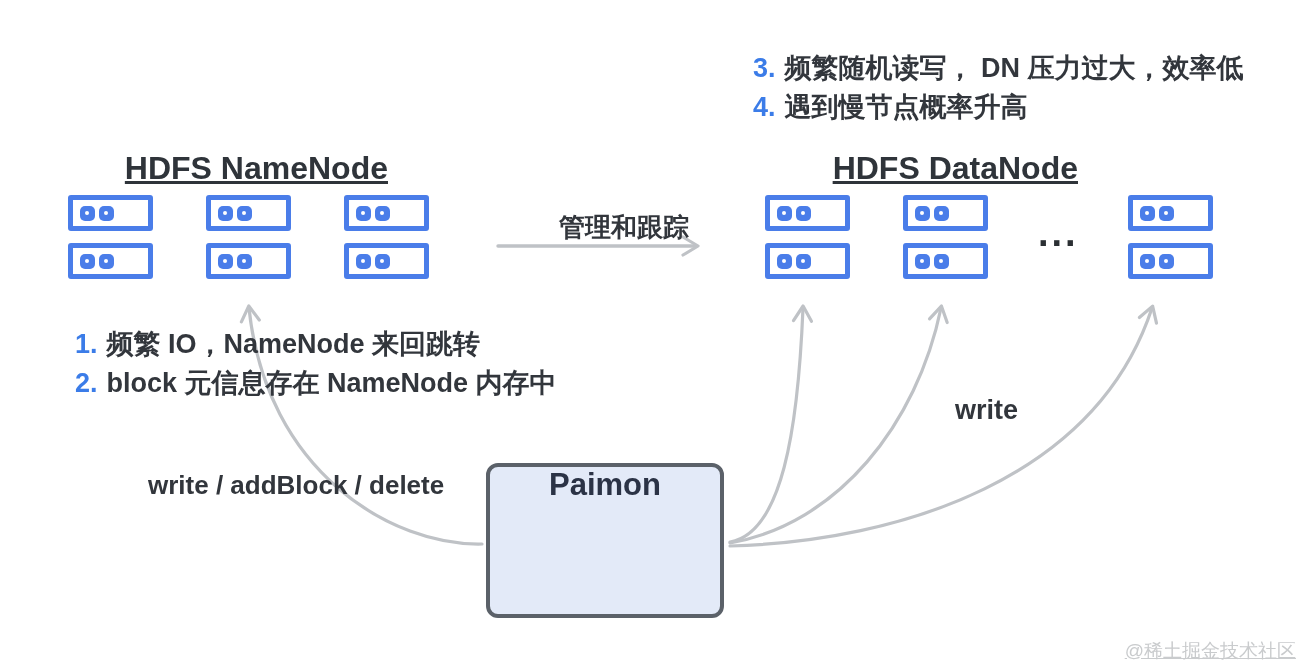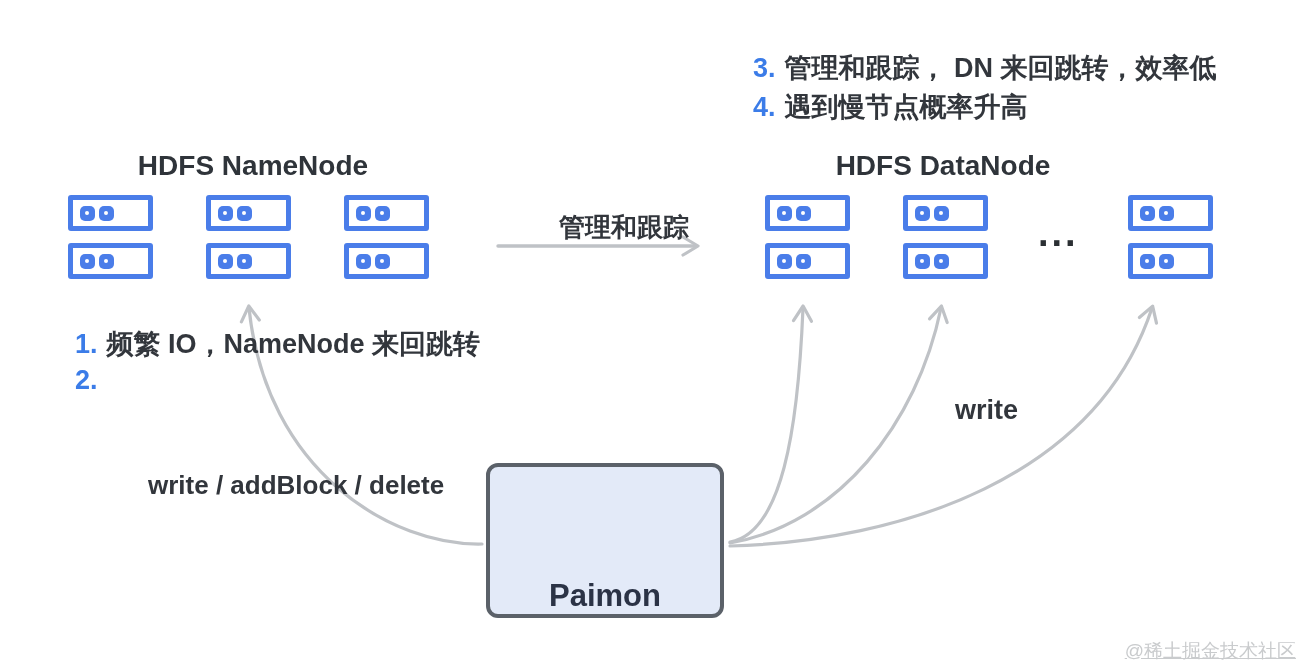--- a/index.html
+++ b/index.html
@@ -10,22 +10,22 @@
     overflow:hidden;
     font-family:"Liberation Sans","DejaVu Sans",sans-serif;
     color:#32363c;
   }
   
   #arrows{position:absolute;left:0;top:0;width:1310px;height:672px;z-index:1;pointer-events:none;}
 
   
   .node-title{
     position:absolute;z-index:3;
-    font-size:28px;font-weight:700;color:#2f343a;
-    text-align:center;white-space:nowrap;
+    font-size:32px;font-weight:700;color:#2f343a;
+    text-align:right;white-space:nowrap;text-decoration:underline;
   }
   .notes{position:absolute;z-index:3;font-size:27px;font-weight:700;color:#32363c;}
   .note-line{display:flex;align-items:baseline;height:39px;white-space:nowrap;}
   .note-num{color:#3b7ce8;margin-right:9px;}
   .flow-label{
     position:absolute;z-index:3;
     font-size:26px;font-weight:700;color:#32363c;white-space:nowrap;
   }
   .ellipsis{
     position:absolute;z-index:3;
@@ -53,21 +53,21 @@
     content:"";position:absolute;left:5px;top:5px;width:4px;height:4px;border-radius:50%;background:#ffffff;
   }
 
   
   .paimon-box{
     position:absolute;z-index:2;
     left:486px;top:463px;width:238px;height:155px;
     box-sizing:border-box;
     background:#e3eaf8;
     border:4px solid #5b6169;border-radius:12px;
-    display:flex;align-items:flex-end;justify-content:center;
+    display:flex;align-items:flex-start;justify-content:center;
   }
   .paimon-label{font-size:31px;font-weight:700;color:#2b3346;}
 </style>
 </head>
 <body>
 
 <div id="canvas">
 
   <svg id="arrows" viewBox="0 0 1310 672" xmlns="http://www.w3.org/2000/svg">
     <defs>
@@ -81,35 +81,36 @@
     <path d="M 482 544 C 392 546, 266 472, 249 308" fill="none" stroke="#bfc2c6" stroke-width="3.2" stroke-linecap="round" marker-end="url(#chev)"></path>
 
     <path d="M 730 542 C 782 533, 798 430, 803 308" fill="none" stroke="#bfc2c6" stroke-width="3.2" stroke-linecap="round" marker-end="url(#chev)"></path>
     <path d="M 730 543 C 838 524, 917 424, 941 308" fill="none" stroke="#bfc2c6" stroke-width="3.2" stroke-linecap="round" marker-end="url(#chev)"></path>
     <path d="M 730 546 C 902 541, 1096 478, 1152 308" fill="none" stroke="#bfc2c6" stroke-width="3.2" stroke-linecap="round" marker-end="url(#chev)"></path>
   </svg>
 
   <div class="notes" style="left:753px;top:50px;">
     <div class="note-line">
       <span class="note-num">3.</span>
-      <span>管理和跟踪， DN 来回跳转，效率低</span>
+      <span>频繁随机读写， DN 压力过大，效率低</span>
     </div>
     <div class="note-line">
       <span class="note-num">4.</span>
       <span>遇到慢节点概率升高</span>
     </div>
   </div>
 
   <div class="notes" style="left:75px;top:326px;">
     <div class="note-line">
       <span class="note-num">1.</span>
       <span>频繁 IO，NameNode 来回跳转</span>
     </div>
     <div class="note-line">
       <span class="note-num">2.</span>
+      <span>block 元信息存在 NameNode 内存中</span>
     </div>
   </div>
 
   <div class="node-title" style="left:118px;top:150px;width:270px;">HDFS NameNode</div>
   <div class="server-stack" style="left:68px;top:195px;">
       <div class="rack">
         <span class="dot"></span>
         <span class="dot"></span>
       </div>
       <div class="rack">

